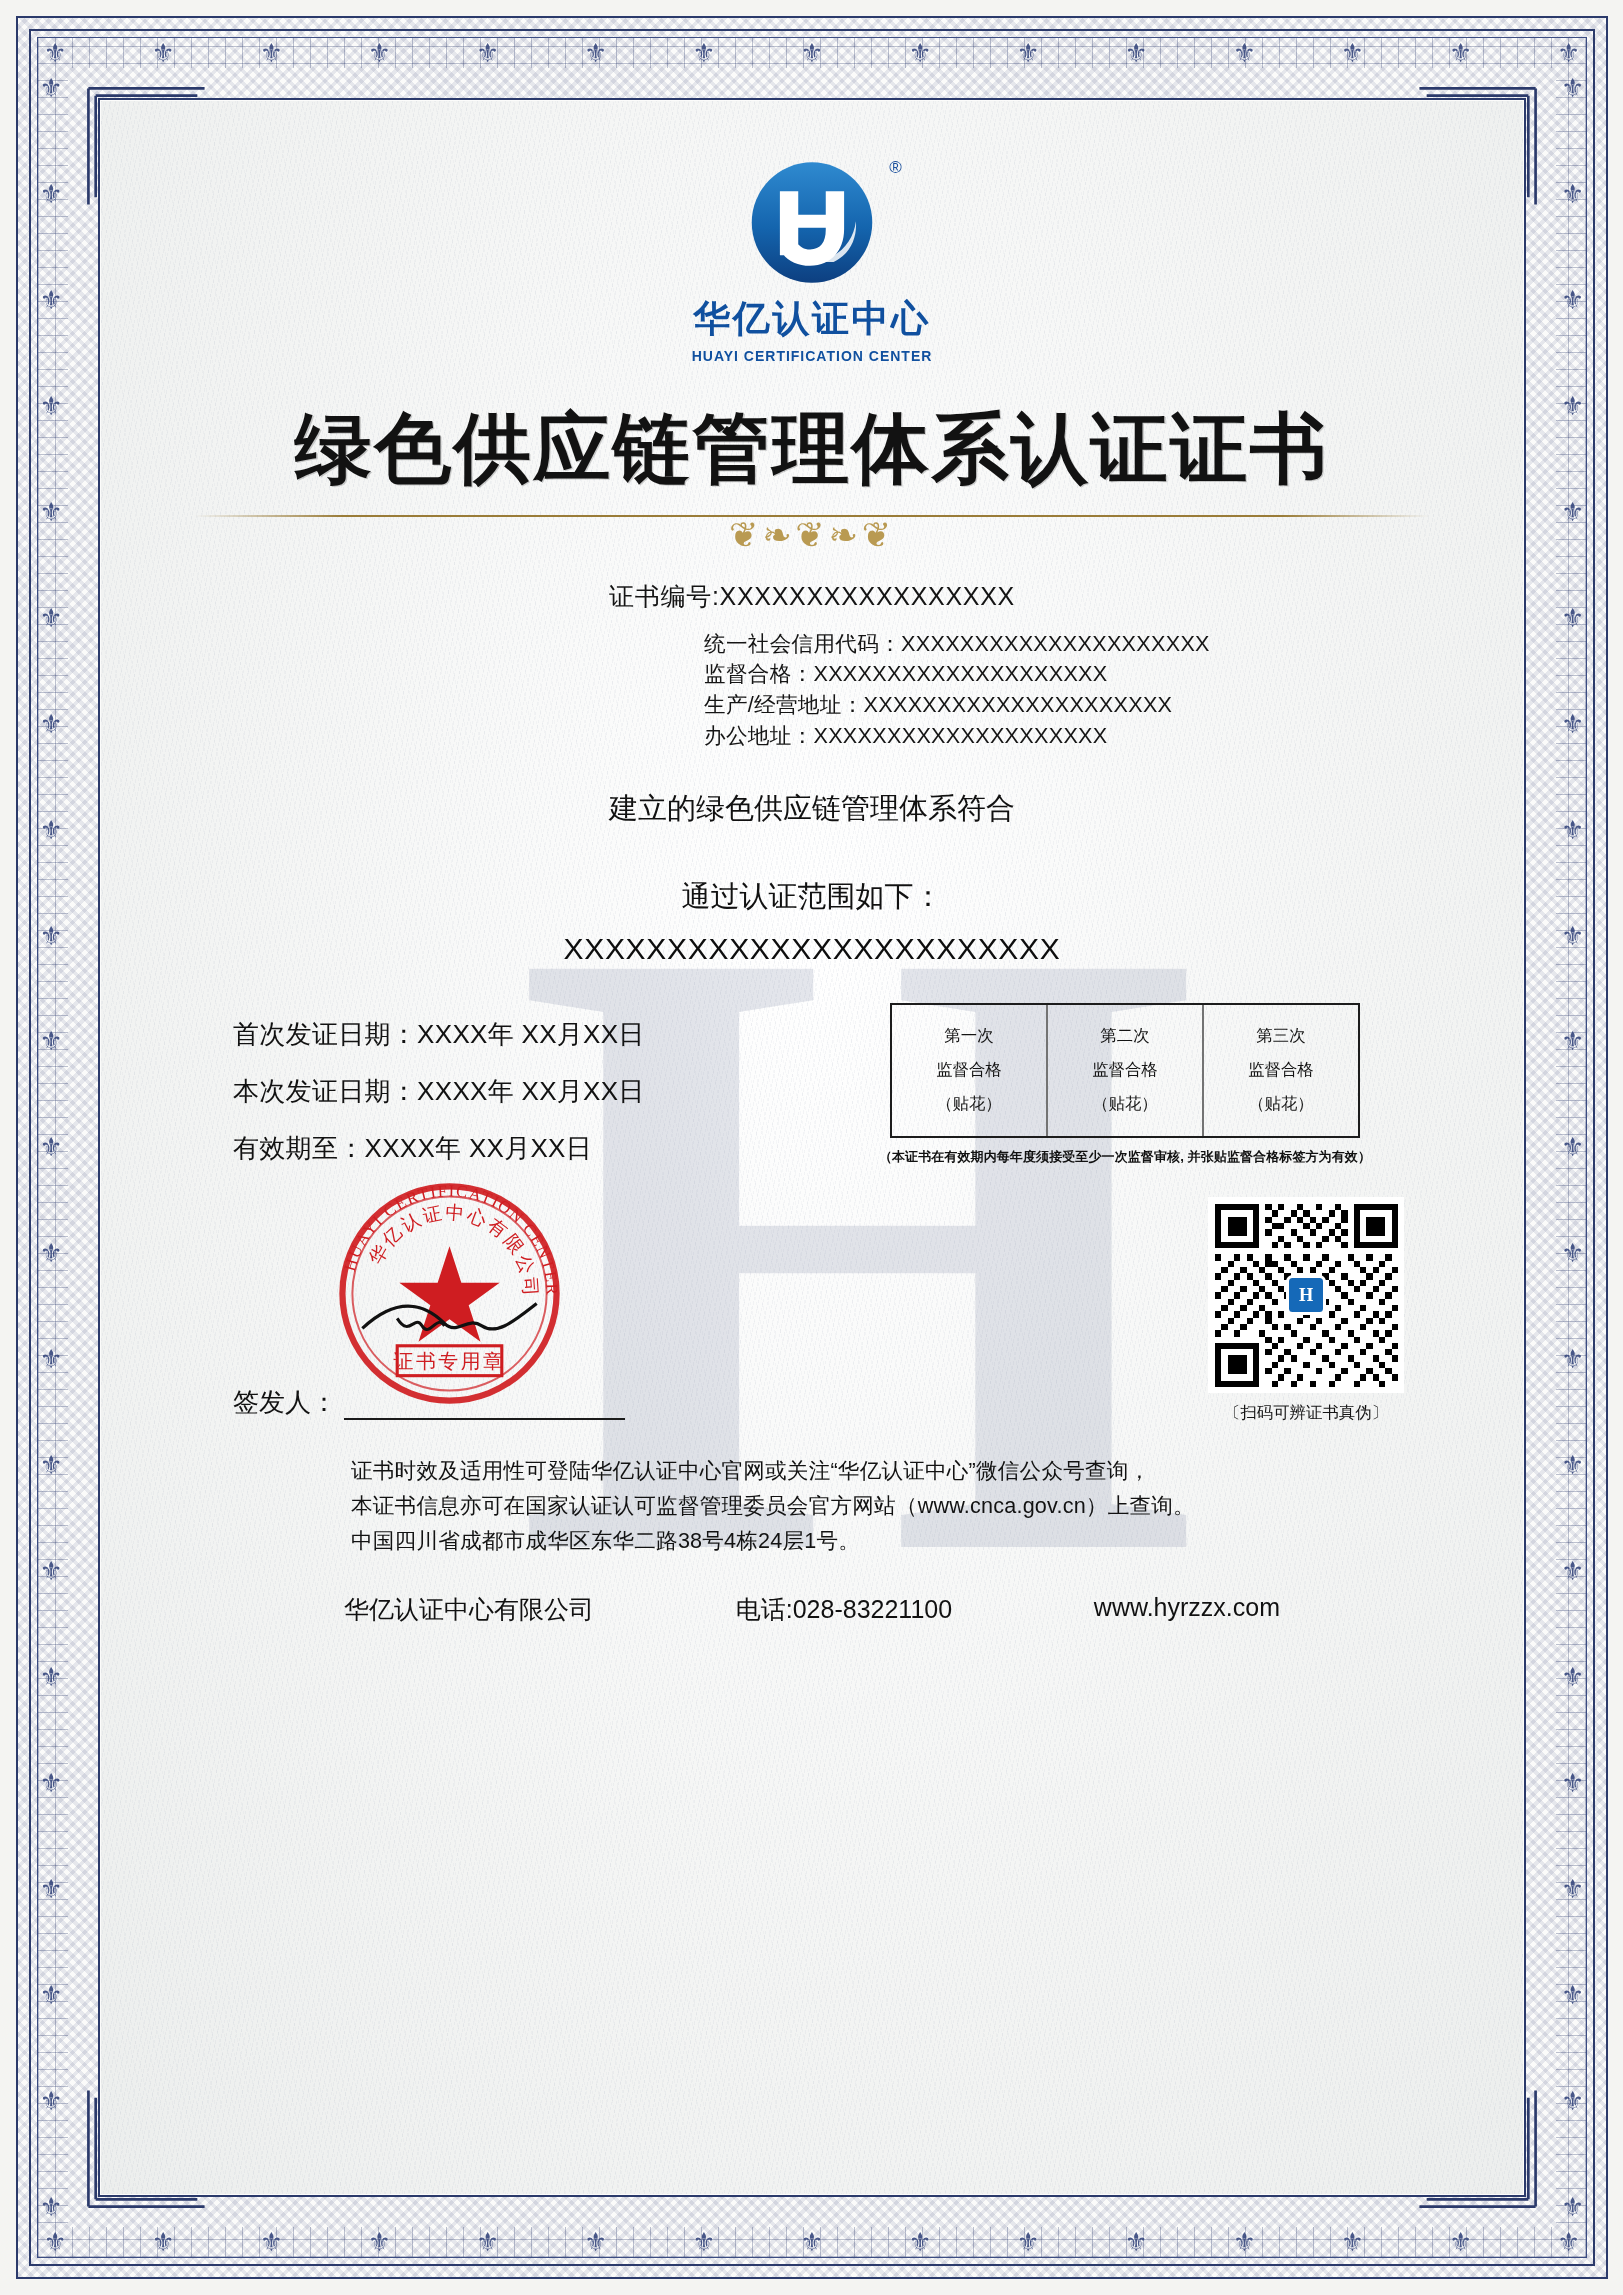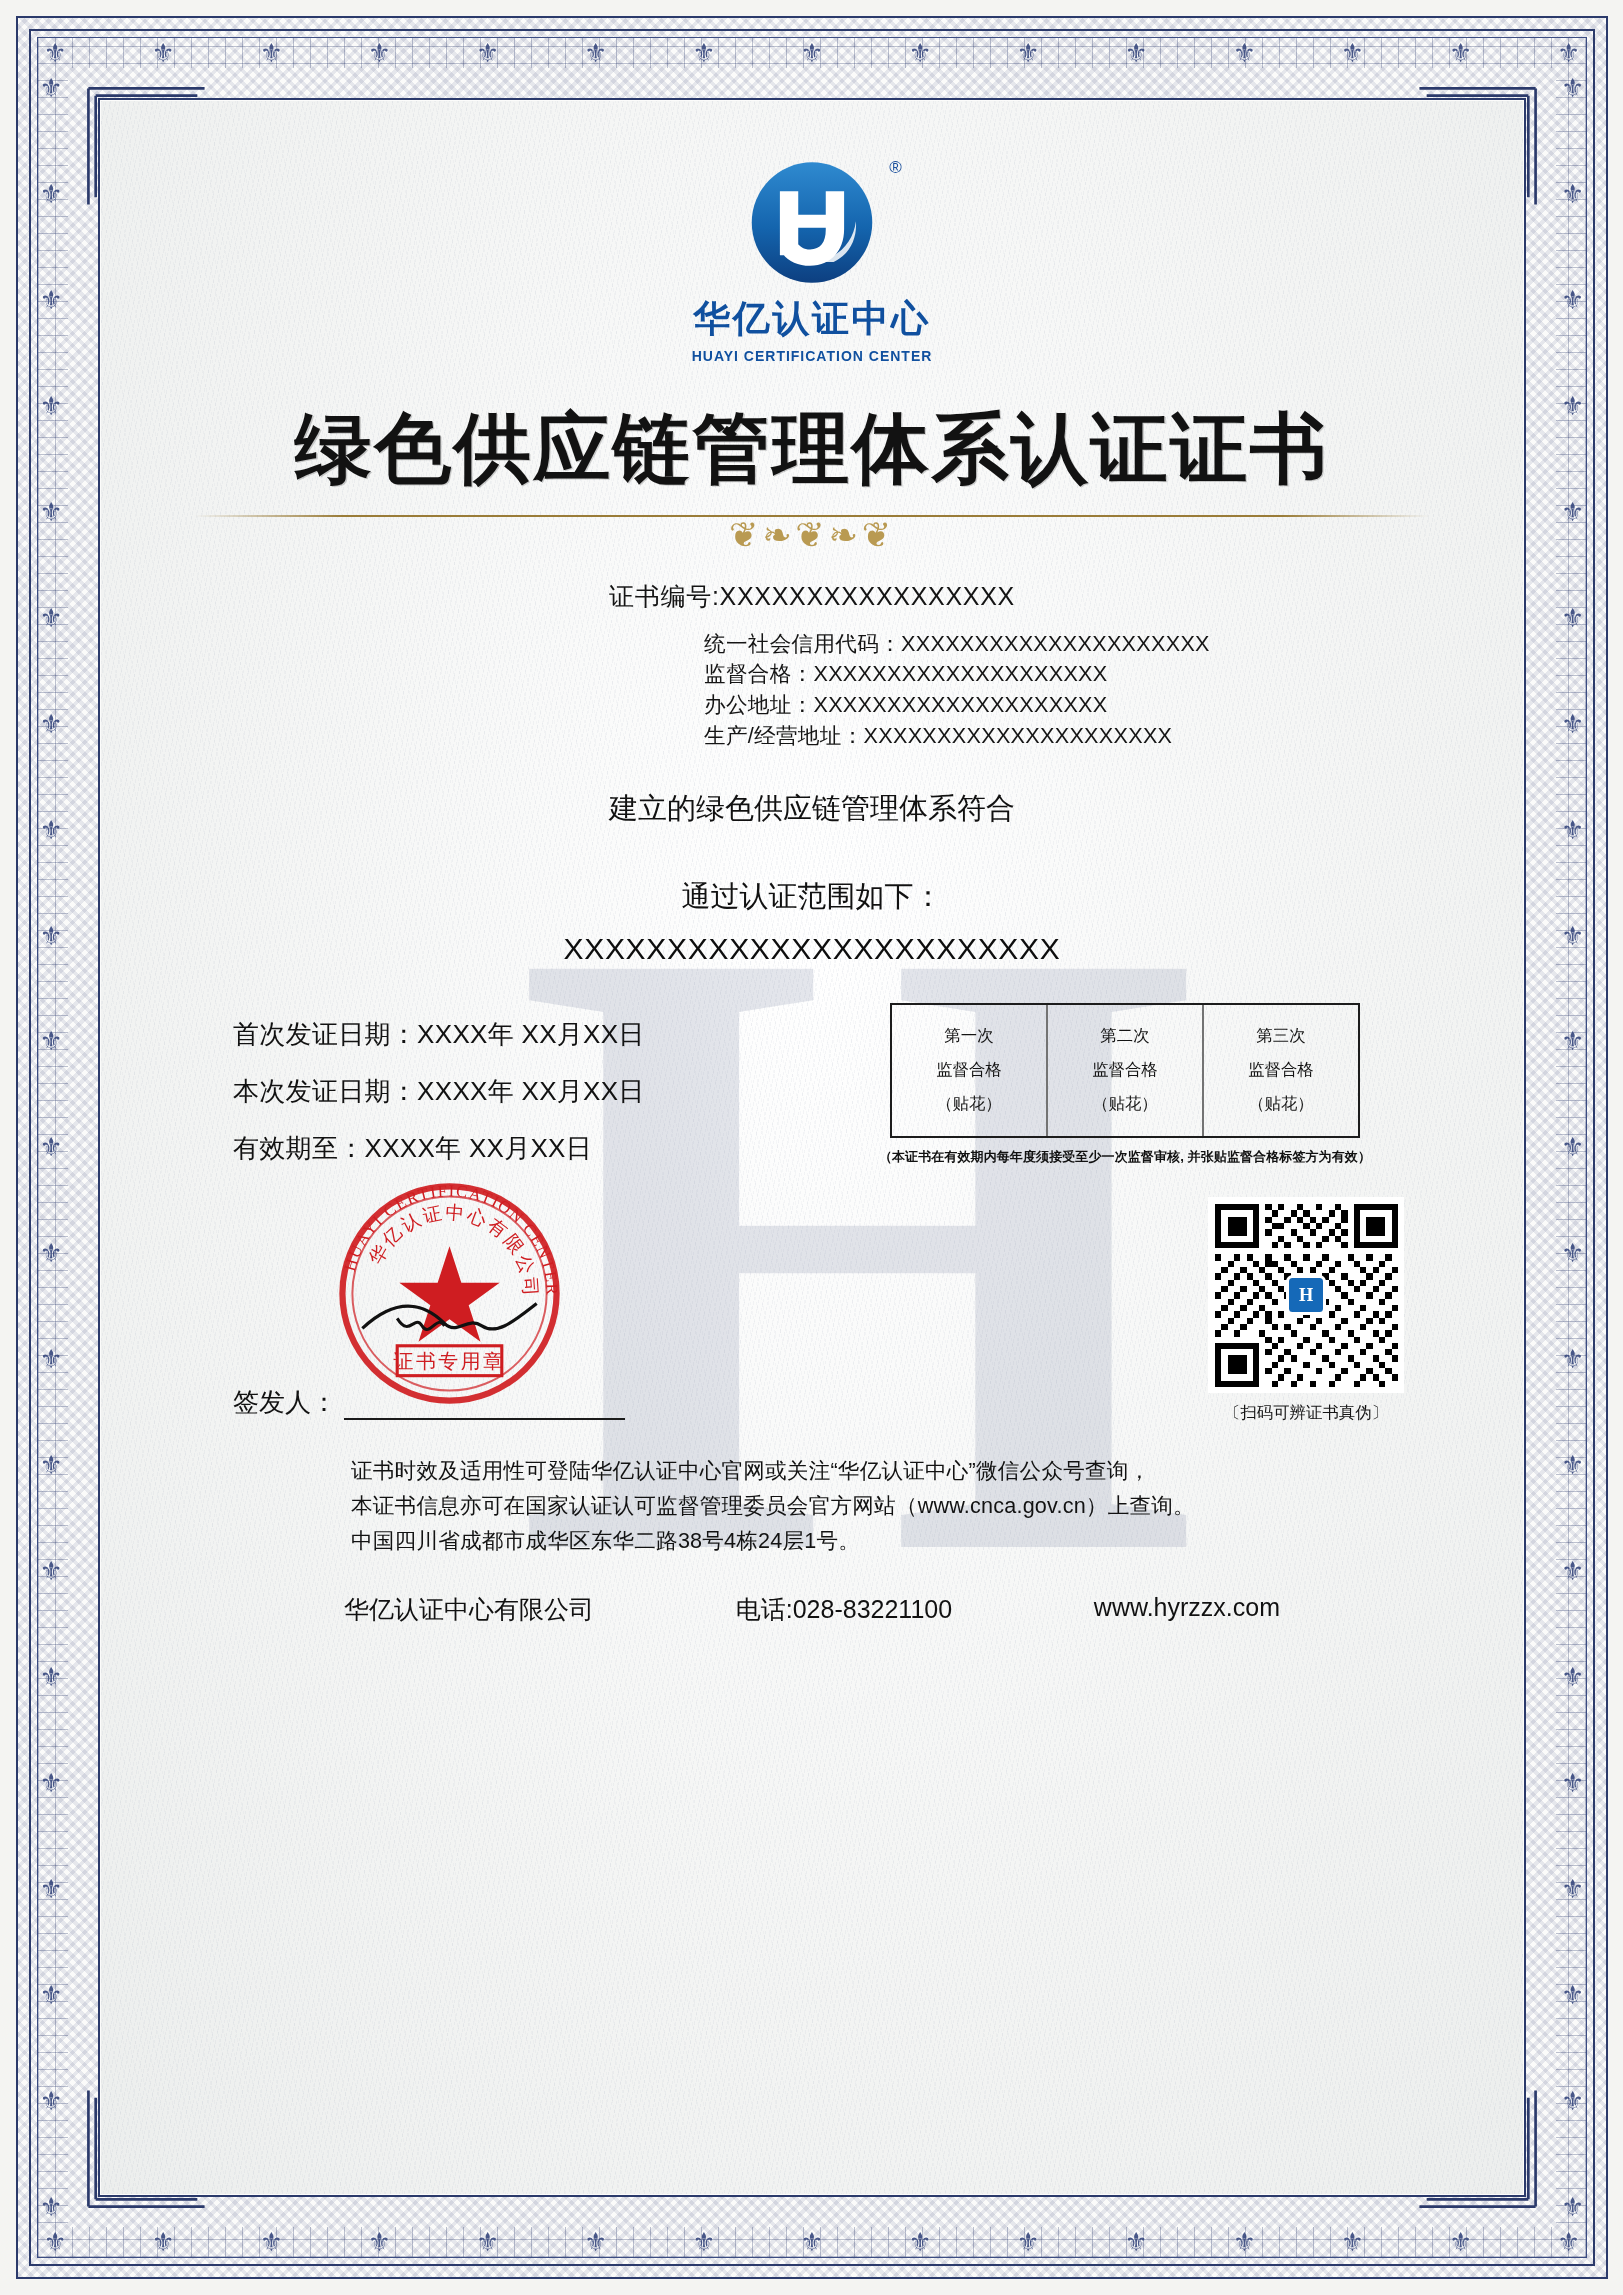--- a/index.html
+++ b/index.html
@@ -560,22 +560,22 @@
       <span class="rule"></span>
     </div>
     <div class="flourish">❦❧❦❧❦</div>
 
     <div class="cert-no">证书编号:XXXXXXXXXXXXXXXXX</div>
 
 
     <div class="info-block">
       <div class="info-line">统一社会信用代码：XXXXXXXXXXXXXXXXXXXXX</div>
       <div class="info-line">监督合格：XXXXXXXXXXXXXXXXXXXX</div>
+      <div class="info-line">生产/经营地址：XXXXXXXXXXXXXXXXXXXXX</div>
       <div class="info-line">办公地址：XXXXXXXXXXXXXXXXXXXX</div>
-      <div class="info-line">生产/经营地址：XXXXXXXXXXXXXXXXXXXXX</div>
     </div>
 
     <div class="conform">建立的绿色供应链管理体系符合</div>
 
     <div class="scope-label">通过认证范围如下：</div>
     <div class="scope-value">XXXXXXXXXXXXXXXXXXXXXXXX</div>
 
     <div class="mid-row">
       <div class="dates">
         <div class="date-line">首次发证日期：XXXX年 XX月XX日</div>

